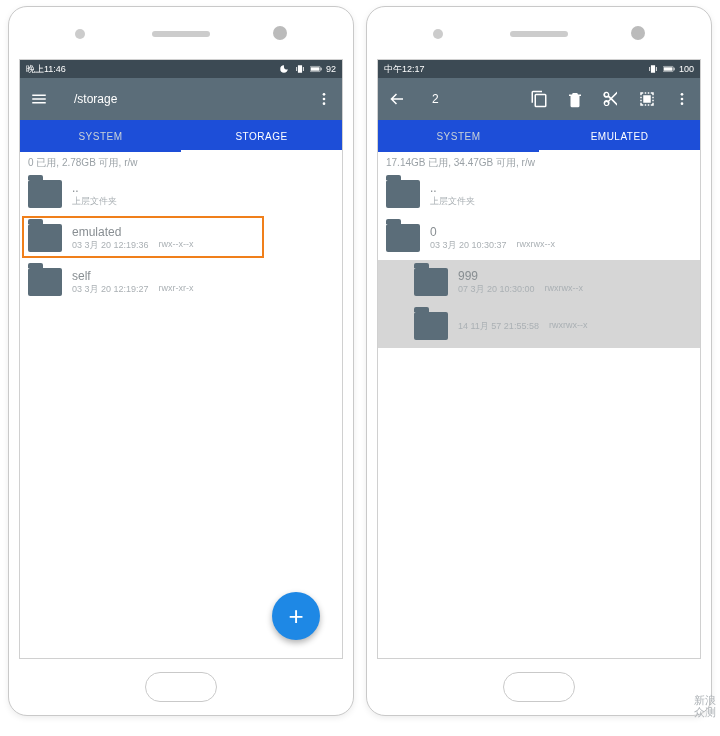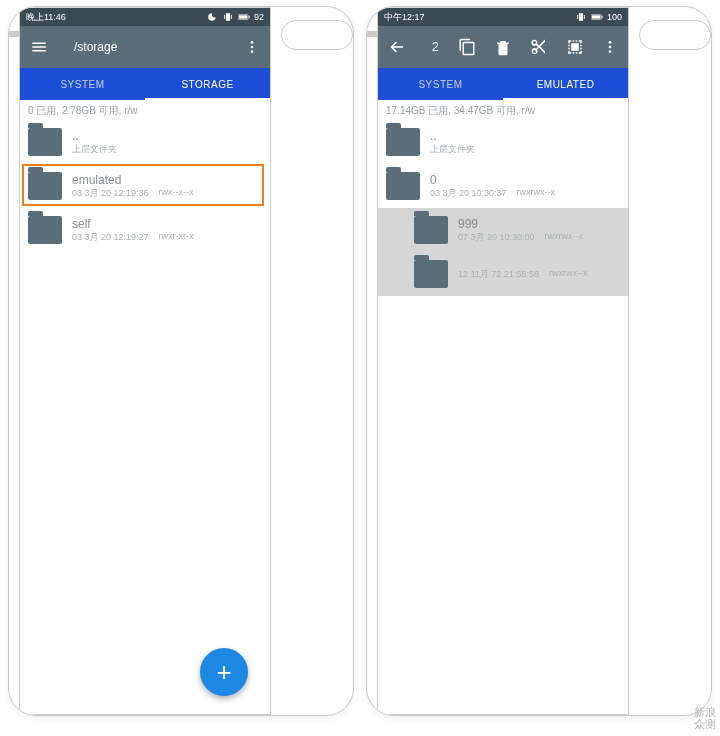--- a/index.html
+++ b/index.html
@@ -13,25 +13,25 @@
 }
 .phones {
   display: flex;
   gap: 12px;
   padding: 6px 8px;
 }
 .phone {
   width: 346px;
   height: 710px;
   border: 1px solid #c9c9c9;
-  border-radius: 28px;
+  border-radius: 19px;
   background: #fff;
   box-shadow: 0 2px 6px rgba(0,0,0,0.08);
   display: flex;
-  flex-direction: row;
+  flex-direction: column;
   overflow: hidden;
   position: relative;
 }
 .phone-top {
   height: 52px;
   position: relative;
   flex-shrink: 0;
 }
 .earpiece {
   position: absolute;
@@ -165,21 +165,21 @@
   justify-content: center;
   flex-shrink: 0;
 }
 .home-btn {
   width: 72px; height: 30px;
   border: 1.5px solid #c9c9c9;
   border-radius: 16px;
 }
 .watermark {
   position: absolute;
-  right: 4px; bottom: 6px;
+  right: 4px; bottom: 18px;
   font-size: 11px;
   color: #aeb3b7;
   text-align: right;
   line-height: 1.1;
 }
 .icon { display:inline-flex; }
 .icon svg { fill: #fff; }
 </style>
 </head>
 <body>
@@ -383,21 +383,21 @@
             <div class="row-meta">
               <span>07 3月 20 10:30:00</span>
               <span>rwxrwx--x</span>
             </div>
           </div>
         </div>
         <div class="row sel">
           <div class="folder-icon"></div>
           <div class="row-body">
             <div class="row-meta">
-              <span>12 11月 72 21:55:58</span>
+              <span>14 11月 57 21:55:58</span>
               <span>rwxrwx--x</span>
             </div>
           </div>
         </div>
       </div>
     </div>
     <div class="phone-bottom">
       <div class="home-btn"></div>
     </div>
   </div>

